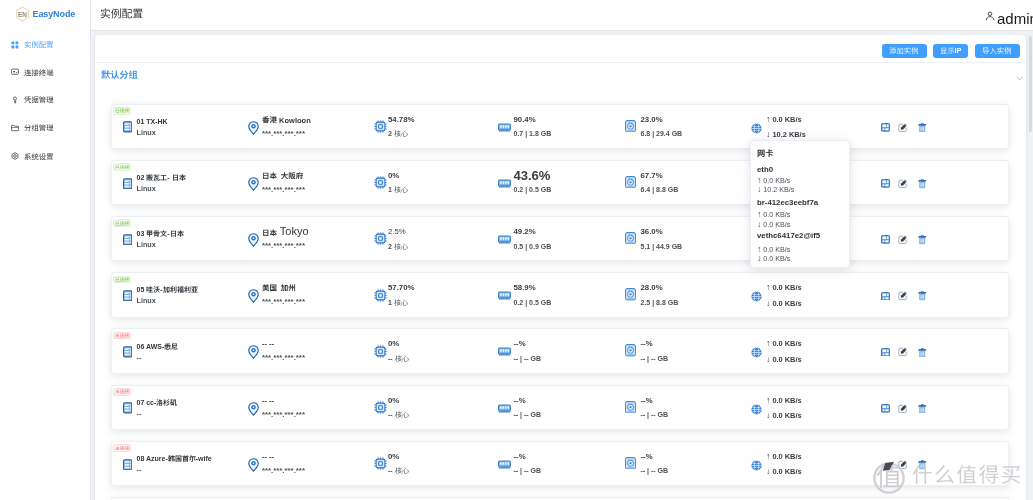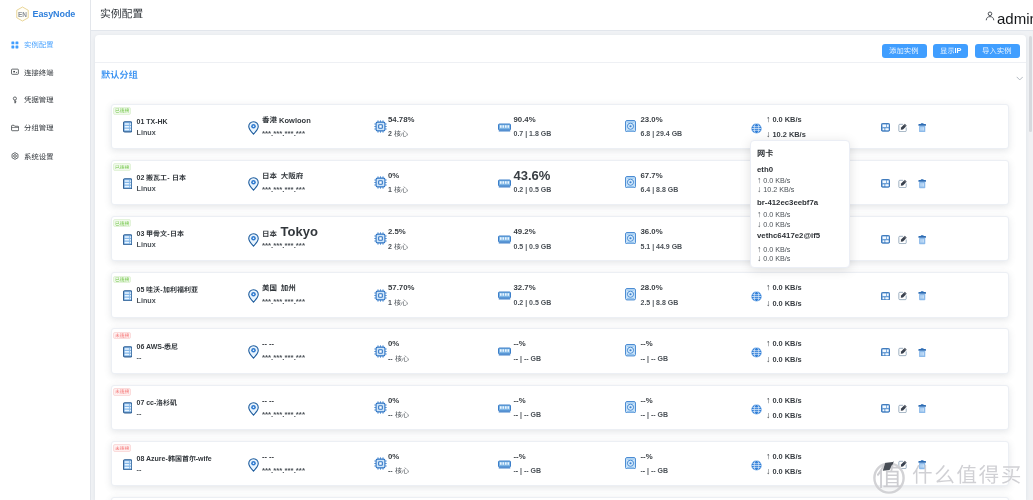--- a/index.html
+++ b/index.html
@@ -467,21 +467,21 @@
     </svg><span>-</span><svg style="vertical-align:-0.12em;" width="14.00" height="7.00" viewBox="0 0 2.0000 1" fill="#32373c">
       <use href="#b65e5" transform="translate(0.000 0.88) scale(1)"></use>
       <use href="#b672c" transform="translate(1.000 0.88) scale(1)"></use>
     </svg></div>
 <div class="txt" style="left:136.5px;top:241.2px;font-size:7.2px;font-weight:bold;color:#4c5258;line-height:7.2px">Linux</div>
 <svg class="abs" style="left:248px;top:232.9px" width="11" height="14" viewBox="0 0 22 28">
 <path d="M11 1.5 C5.4 1.5 1.5 5.8 1.5 10.8 C1.5 14.6 4.2 18.9 11 26.2 C17.8 18.9 20.5 14.6 20.5 10.8 C20.5 5.8 16.6 1.5 11 1.5 Z" fill="#e8f4fe" stroke="#1f5d9e" stroke-width="2.2"></path>
 <circle cx="11" cy="10.6" r="4.6" fill="#2e7ad0"></circle>
 <circle cx="11" cy="10.6" r="1.6" fill="#fff"></circle>
 </svg>
-<div class="txt" style="left:262px;top:227.9px;font-size:13px;font-weight:bold;color:#32373c;line-height:7.5px"><svg style="vertical-align:-0.12em;" width="15.00" height="7.50" viewBox="0 0 2.0000 1" fill="#32373c">
+<div class="txt" style="left:262px;top:227.9px;font-size:11px;font-weight:normal;color:#32373c;line-height:7.5px"><svg style="vertical-align:-0.12em;" width="15.00" height="7.50" viewBox="0 0 2.0000 1" fill="#32373c">
       <use href="#b65e5" transform="translate(0.000 0.88) scale(1)"></use>
       <use href="#b672c" transform="translate(1.000 0.88) scale(1)"></use>
     </svg><span> Tokyo</span></div>
 <div class="txt" style="left:262px;top:242.0px;font-size:7.8px;font-weight:bold;color:#4c5258;line-height:7.8px">***.***.***.***</div>
 <svg class="abs" style="left:373.5px;top:232.4px" width="13" height="13" viewBox="0 0 26 26">
 <g stroke="#3f84d1" stroke-width="1.6">
 <line x1="8" y1="0.5" x2="8" y2="4"></line>
       <line x1="13" y1="0.5" x2="13" y2="4"></line>
       <line x1="18" y1="0.5" x2="18" y2="4"></line>
 <line x1="8" y1="22" x2="8" y2="25.5"></line>
@@ -490,21 +490,21 @@
 <line x1="0.5" y1="8" x2="4" y2="8"></line>
       <line x1="0.5" y1="13" x2="4" y2="13"></line>
       <line x1="0.5" y1="18" x2="4" y2="18"></line>
 <line x1="22" y1="8" x2="25.5" y2="8"></line>
       <line x1="22" y1="13" x2="25.5" y2="13"></line>
       <line x1="22" y1="18" x2="25.5" y2="18"></line>
 </g>
 <rect x="4.2" y="4.2" width="17.6" height="17.6" rx="3" fill="#cfe6fb" stroke="#2e74c4" stroke-width="2.2"></rect>
 <rect x="9.4" y="9.4" width="7.2" height="7.2" rx="1.2" fill="#fff" stroke="#2e74c4" stroke-width="2.2"></rect>
 </svg>
-<div class="txt" style="left:388px;top:227.9px;font-size:7.8px;font-weight:bold;color:#383d42;line-height:7.8px">2.5%</div>
+<div class="txt" style="left:388px;top:227.9px;font-size:7.8px;font-weight:normal;color:#383d42;line-height:7.8px">2.5%</div>
 <div class="txt" style="left:388px;top:242.5px;font-size:7px;font-weight:bold;color:#4c5258;line-height:7px">2 <svg style="vertical-align:-0.12em;" width="14.00" height="7.00" viewBox="0 0 2.0000 1" fill="#4c5258">
       <use href="#r6838" transform="translate(0.000 0.88) scale(1)"></use>
       <use href="#r5fc3" transform="translate(1.000 0.88) scale(1)"></use>
     </svg></div>
 <svg class="abs" style="left:498px;top:234.9px" width="13" height="9" viewBox="0 0 26 18">
 <rect x="1" y="2" width="24" height="12" rx="1.8" fill="#7db4e4" stroke="#2e74c4" stroke-width="1.8"></rect>
 <g fill="#eaf6ff">
 <rect x="4" y="4.5" width="3.2" height="5"></rect>
       <rect x="9" y="4.5" width="3.2" height="5"></rect>
       <rect x="14" y="4.5" width="3.2" height="5"></rect>
@@ -621,21 +621,21 @@
 <svg class="abs" style="left:498px;top:291.1px" width="13" height="9" viewBox="0 0 26 18">
 <rect x="1" y="2" width="24" height="12" rx="1.8" fill="#7db4e4" stroke="#2e74c4" stroke-width="1.8"></rect>
 <g fill="#eaf6ff">
 <rect x="4" y="4.5" width="3.2" height="5"></rect>
       <rect x="9" y="4.5" width="3.2" height="5"></rect>
       <rect x="14" y="4.5" width="3.2" height="5"></rect>
       <rect x="19" y="4.5" width="3.2" height="5"></rect>
 </g>
 <line x1="1.5" y1="15.8" x2="24.5" y2="15.8" stroke="#2e74c4" stroke-width="2.2"></line>
 </svg>
-<div class="txt" style="left:513.5px;top:284.1px;font-size:7.8px;font-weight:bold;color:#383d42;line-height:7.8px">32.7%</div>
+<div class="txt" style="left:513.5px;top:284.1px;font-size:7.8px;font-weight:bold;color:#383d42;line-height:7.8px">58.9%</div>
 <div class="txt" style="left:513.5px;top:298.7px;font-size:7px;font-weight:bold;color:#4c5258;line-height:7px">0.2 | 0.5 GB</div>
 <svg class="abs" style="left:624.5px;top:288.1px" width="11" height="12.5" viewBox="0 0 22 25">
 <rect x="1.2" y="1.2" width="19.6" height="22.6" rx="2.6" fill="#d4eafc" stroke="#3c82cf" stroke-width="2"></rect>
 <circle cx="11" cy="12.5" r="6.2" fill="none" stroke="#3c82cf" stroke-width="1.8"></circle>
 <circle cx="11" cy="12.5" r="2.2" fill="#3c82cf"></circle>
 <rect x="4" y="3.2" width="14" height="2" fill="#8fc0ec"></rect>
 <rect x="4" y="19.8" width="14" height="2" fill="#8fc0ec"></rect>
 </svg>
 <div class="txt" style="left:640.5px;top:284.1px;font-size:7.8px;font-weight:bold;color:#383d42;line-height:7.8px">28.0%</div>
 <div class="txt" style="left:640.5px;top:298.7px;font-size:7px;font-weight:bold;color:#4c5258;line-height:7px">2.5 | 8.8 GB</div>

